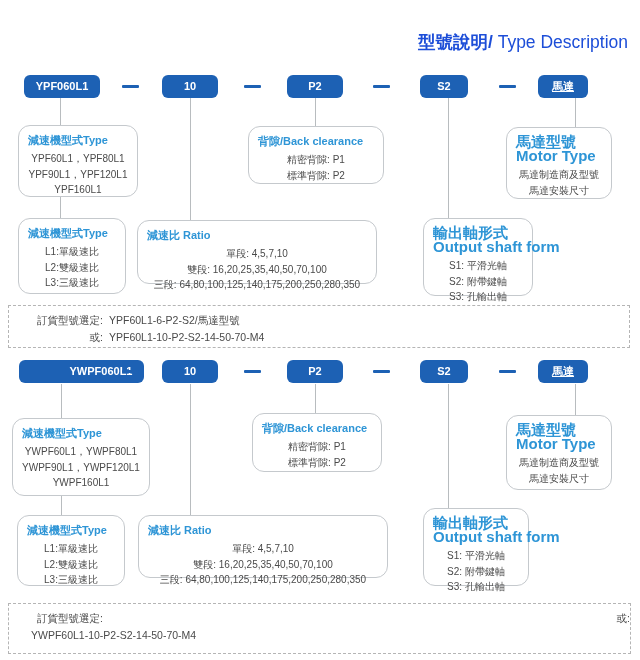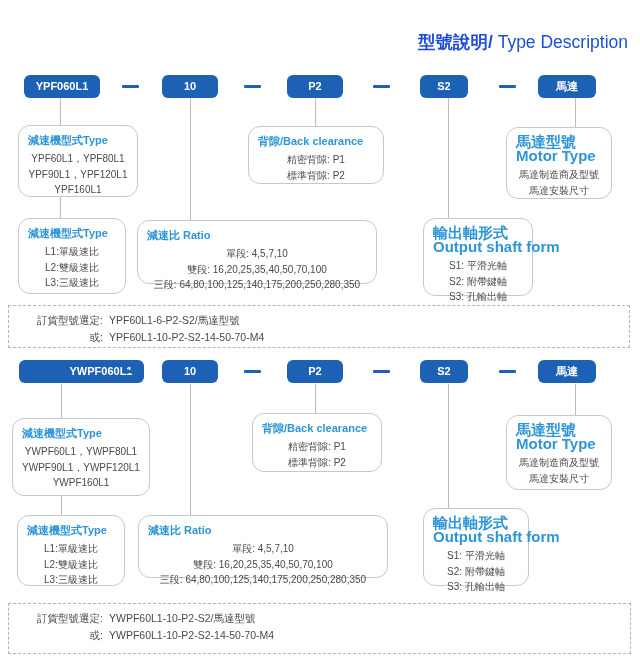--- a/index.html
+++ b/index.html
@@ -14,21 +14,21 @@
   .d1{top:0;height:350px;}
   .d2{top:285px;height:375px;}
 
   .pill{position:absolute;top:75px;height:23px;background:#1d61b4;border-radius:6px;
         color:#fff;font-weight:bold;font-size:11px;line-height:23px;text-align:center;white-space:nowrap;}
   .p1{left:24px;width:76px;}
   .d2 .p1{left:19px;width:86px;padding-left:39px;}
   .p2{left:162px;width:56px;border-radius:6px;}
   .p3{left:287px;width:56px;}
   .p4{left:420px;width:48px;}
-  .p5{left:538px;width:58px;}
+  .p5{left:538px;width:50px;text-decoration:underline;}
 
   .dash{position:absolute;top:85px;width:17px;height:3px;background:#1d61b4;border-radius:1px;}
   .dsh1{left:122px}.dsh2{left:244px}.dsh3{left:373px}.dsh4{left:499px}
 
   .vline{position:absolute;width:1px;background:#b8bcbf;}
   .d1 .v1a{left:60px;top:98px;height:27px}
   .d1 .v1b{left:60px;top:196px;height:22px}
   .d1 .v2{left:190px;top:98px;height:122px}
   .d1 .v3{left:315px;top:98px;height:28px}
   .d1 .v4{left:448px;top:98px;height:120px}
@@ -206,20 +206,19 @@
       <div class="hd2">輸出軸形式</div>
       <div class="hd2 last">Output shaft form</div>
       <div class="ln">S1: 平滑光軸</div>
       <div class="ln">S2: 附帶鍵軸</div>
       <div class="ln">S3: 孔輸出軸</div>
     </div>
 
     <div class="note">
       <div class="note-grid">
         <div class="note-label">訂貨型號選定:</div>
-        <div class="note-value">YWPF60L1-10-P2-S2/馬達型號</div>
         <div class="note-label">或:</div>
         <div class="note-value">YWPF60L1-10-P2-S2-14-50-70-M4</div>
       </div>
     </div>
   </div>
 
 </div>
 
 </body></html>

